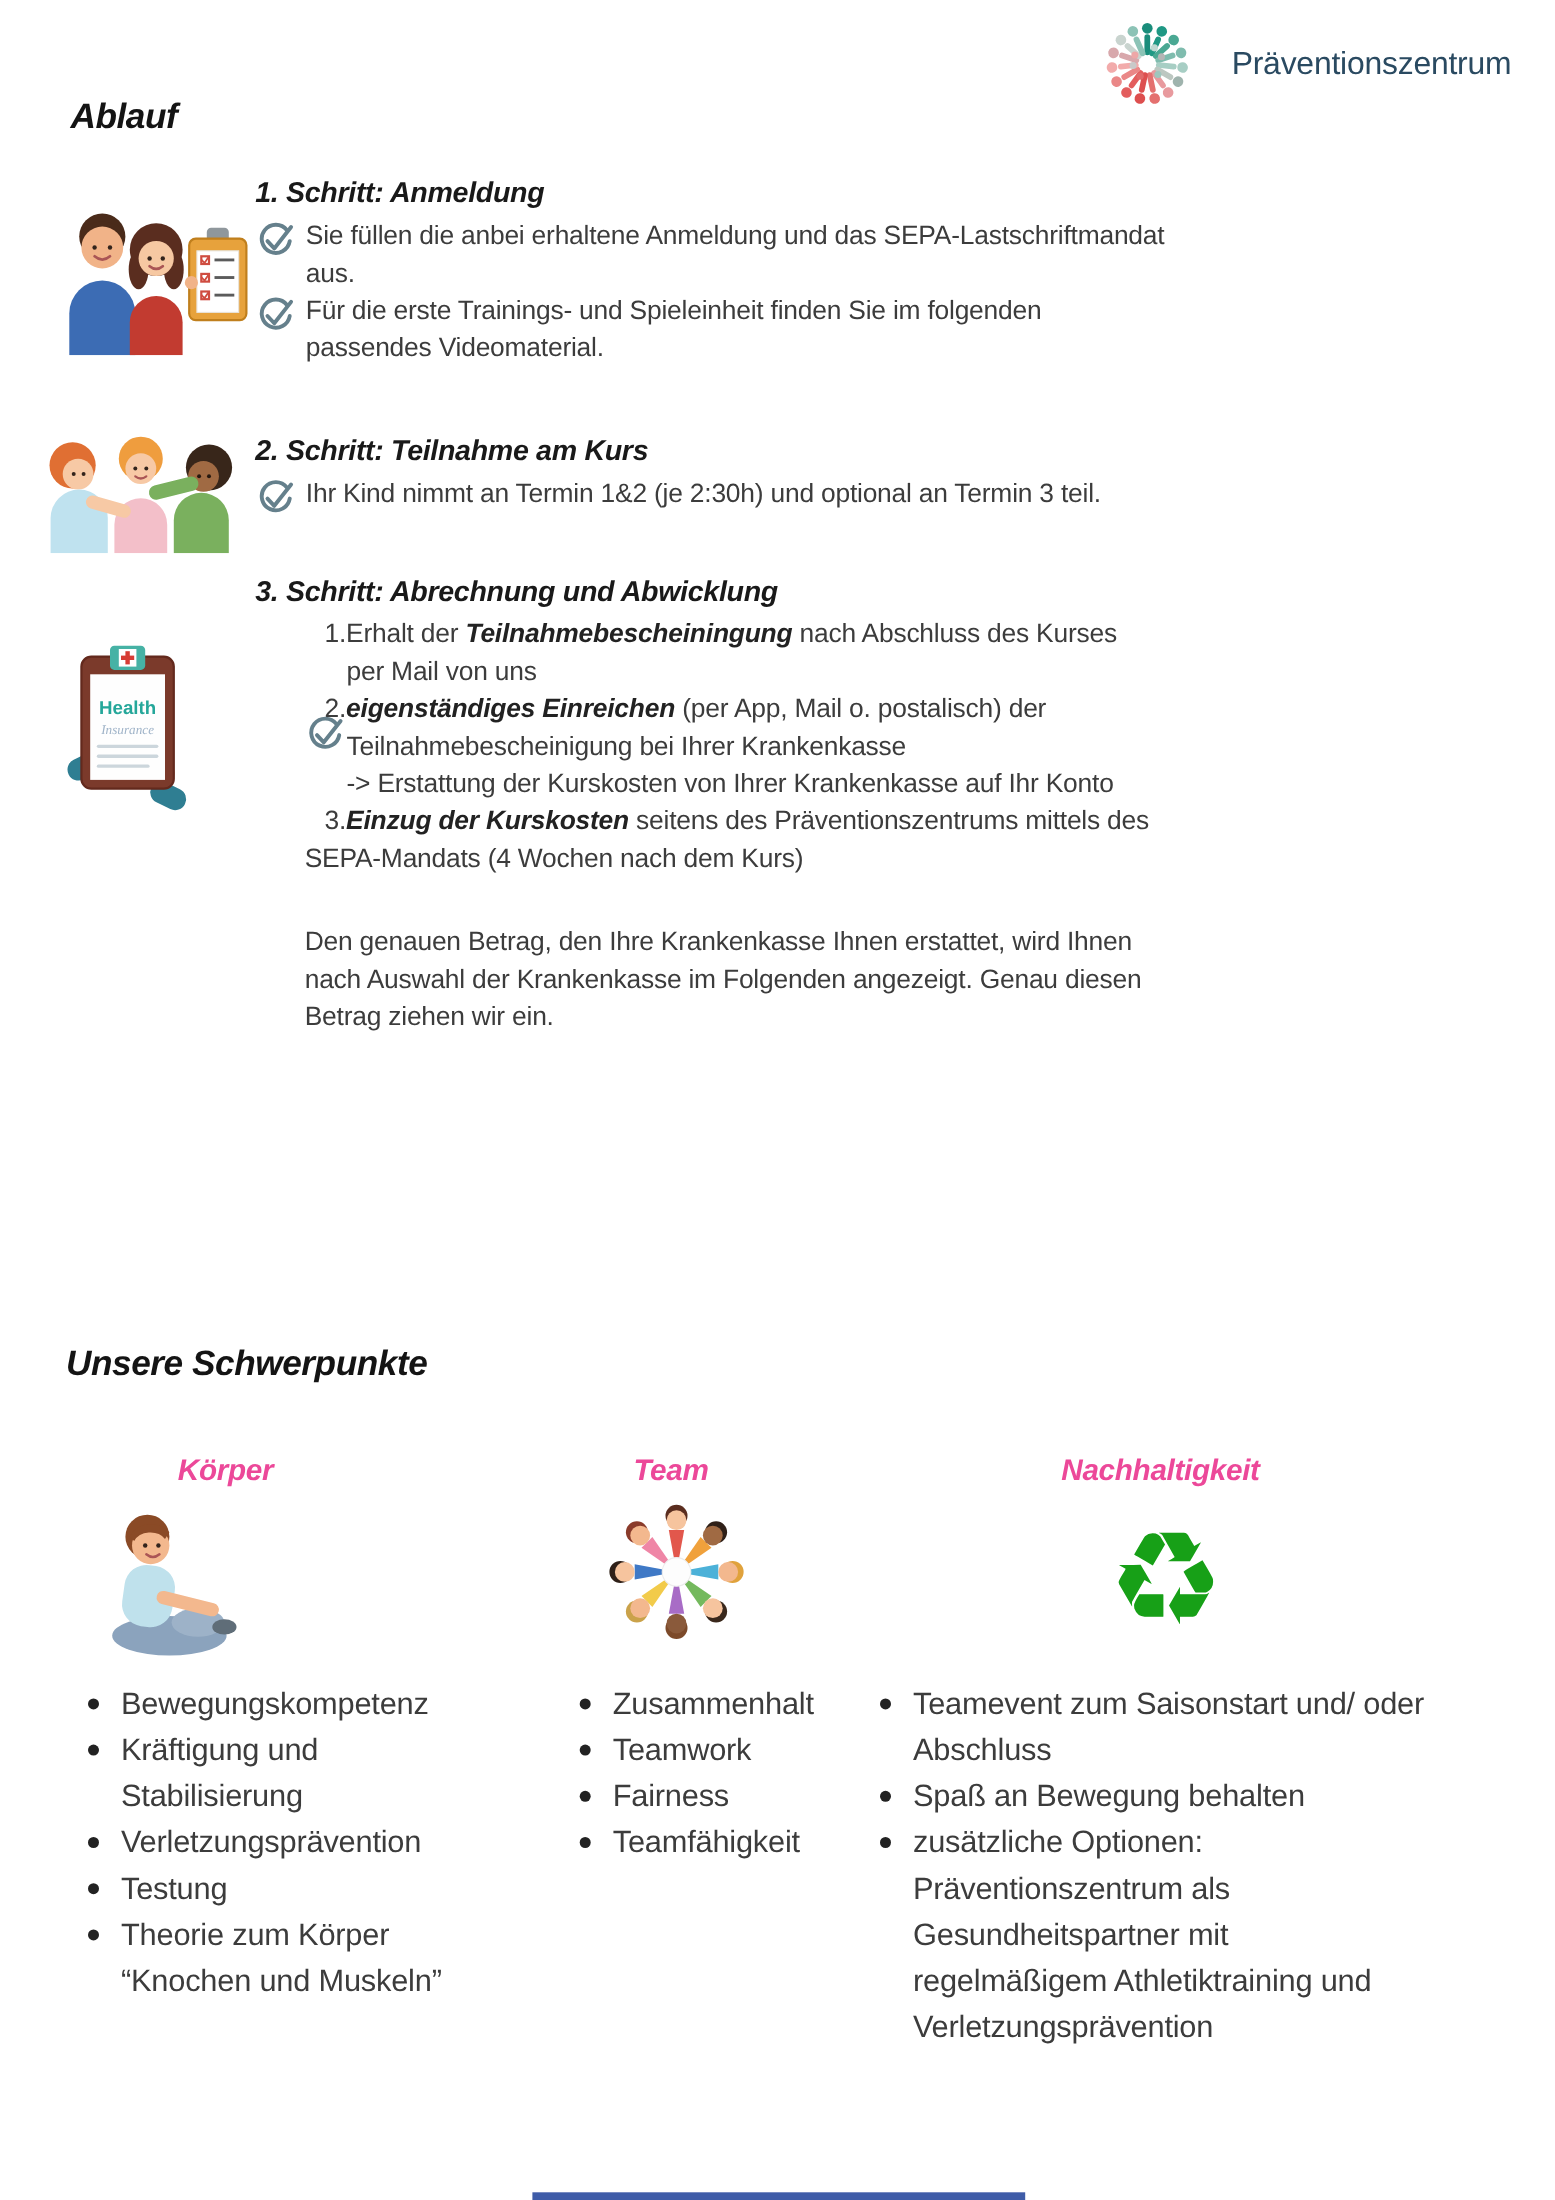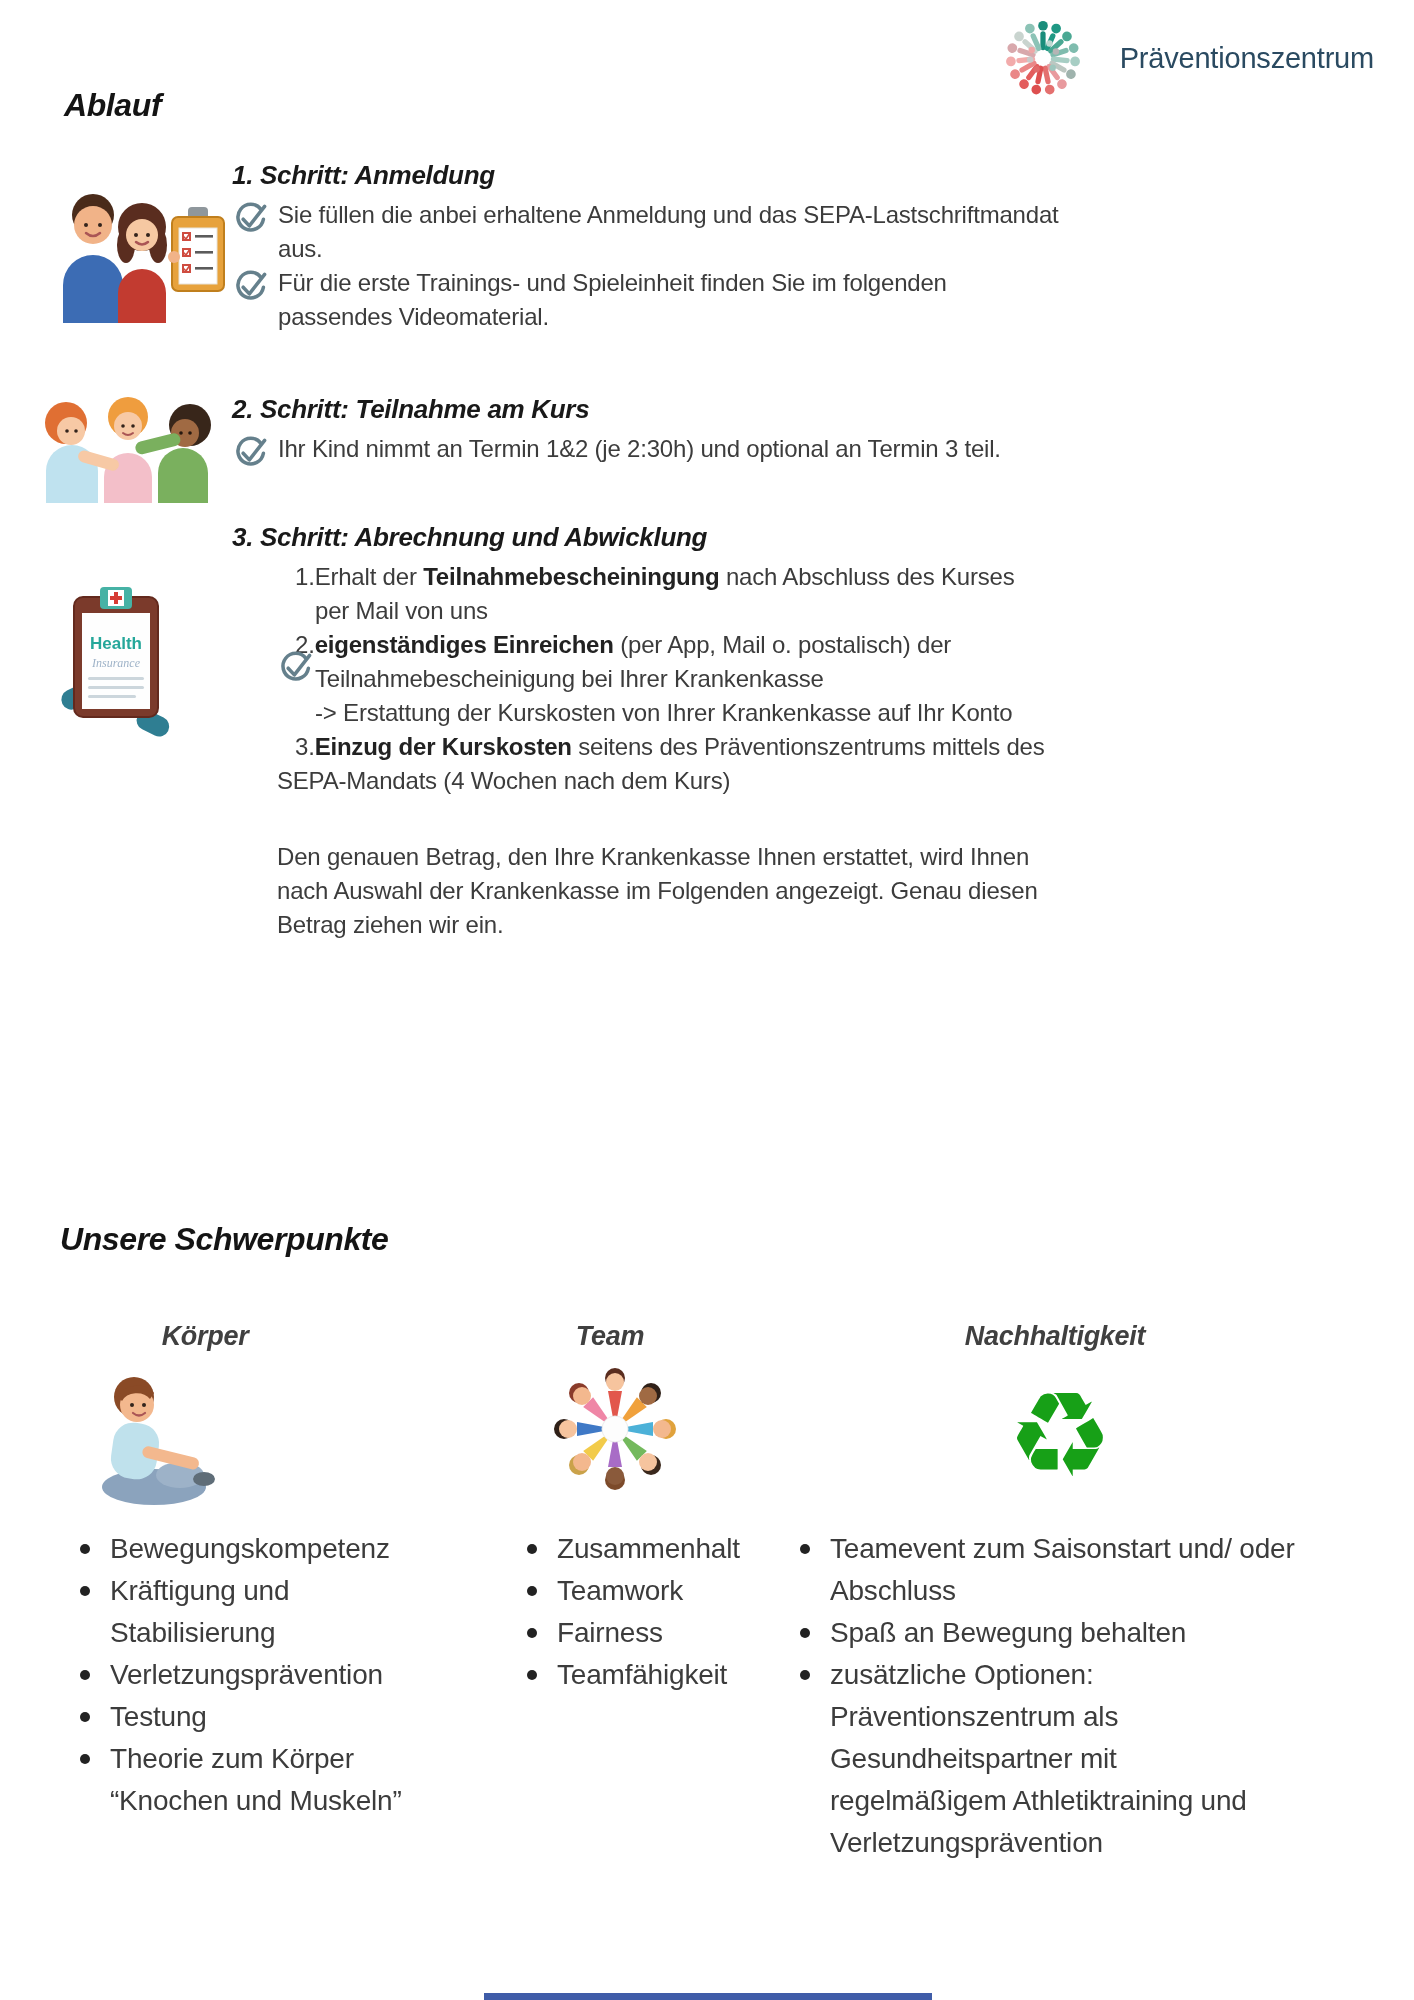--- a/index.html
+++ b/index.html
@@ -29,29 +29,29 @@
   .step-title{font-style:italic;font-weight:700;font-size:26px;line-height:34px;color:#191919;letter-spacing:-0.3px;margin-bottom:6px;}
   .check-item{display:flex;gap:8px;align-items:flex-start;}
   .ck{flex:0 0 38px;margin-top:1px;}
   .ck svg{display:block;}
   .btxt{white-space:pre-line;font-size:24px;line-height:34px;color:#3c3c3c;letter-spacing:-0.2px;}
 
   
   .nlist{margin-left:45px;position:relative;}
   .n-item{padding-left:38px;text-indent:-20px;font-size:24px;line-height:34px;color:#3c3c3c;letter-spacing:-0.2px;white-space:pre-line;}
   .n-item.outdent{padding-left:0;text-indent:18px;}
-  .nb{font-weight:700;color:#222;}
+  .nb{font-weight:700;color:#222;font-style:italic;}
   .arrow-line{text-indent:0;white-space:pre-line;}
   .s3-check{position:absolute;left:0;top:88px;}
 
   
   .closing{position:absolute;left:277px;top:840px;width:815px;font-size:24px;line-height:34px;letter-spacing:-0.2px;color:#3c3c3c;white-space:pre-line;}
 
   
-  .fhead{position:absolute;top:1318px;transform:translateX(-50%);font-style:italic;font-weight:700;font-size:27px;line-height:36px;color:#404040;letter-spacing:-0.3px;white-space:nowrap;}
+  .fhead{position:absolute;top:1318px;transform:translateX(-50%);font-style:italic;font-weight:700;font-size:27px;line-height:36px;color:#ec4899;letter-spacing:-0.3px;white-space:nowrap;}
   .ficon{position:absolute;top:1365px;transform:translateX(-50%);}
   .recycle{font-family:"DejaVu Sans",sans-serif;font-size:118px;line-height:140px;color:#17a017;}
   .fl{position:absolute;top:1528px;list-style:none;margin:0;padding:0;}
   .fl li{position:relative;padding-left:32px;font-size:28px;line-height:42px;color:#3c3c3c;letter-spacing:-0.2px;}
   .fl li::before{content:"";position:absolute;left:2px;top:16px;width:10px;height:10px;border-radius:50%;background:#222;}
   .fl li span{white-space:pre-line;}
   .c1{left:78px;width:365px;}
   .c2{left:525px;width:255px;}
   .c3{left:798px;width:560px;}
 

